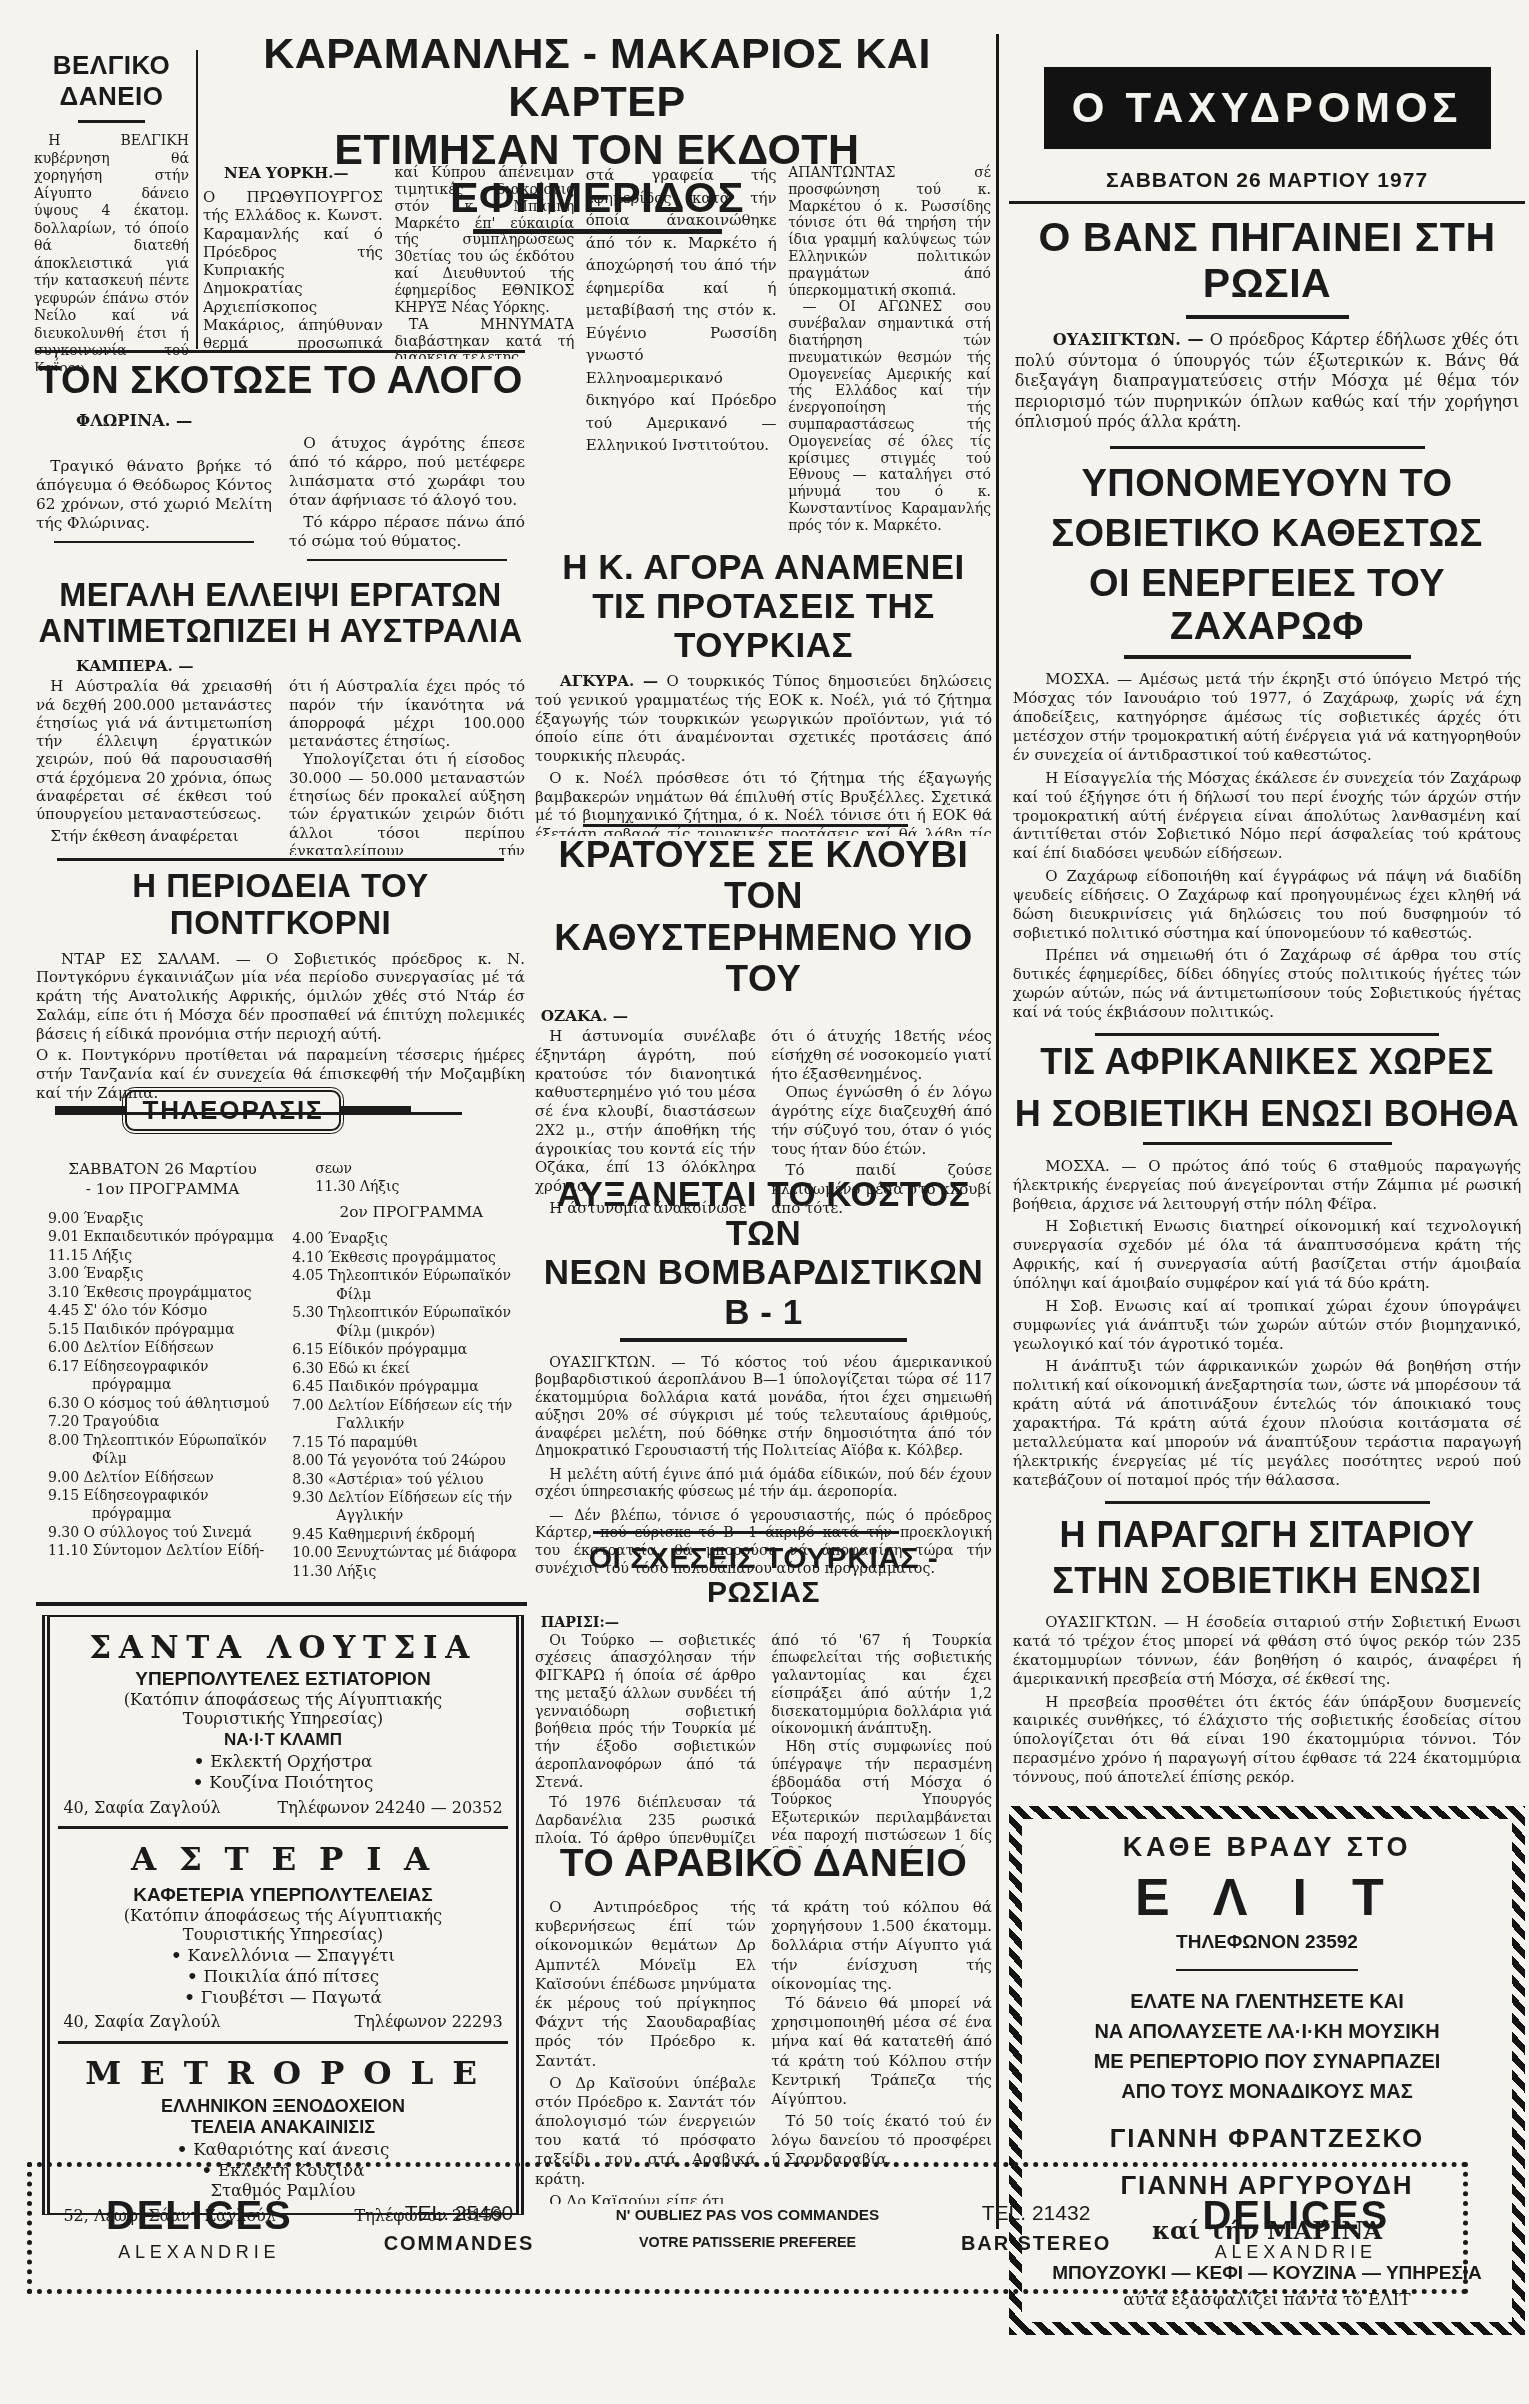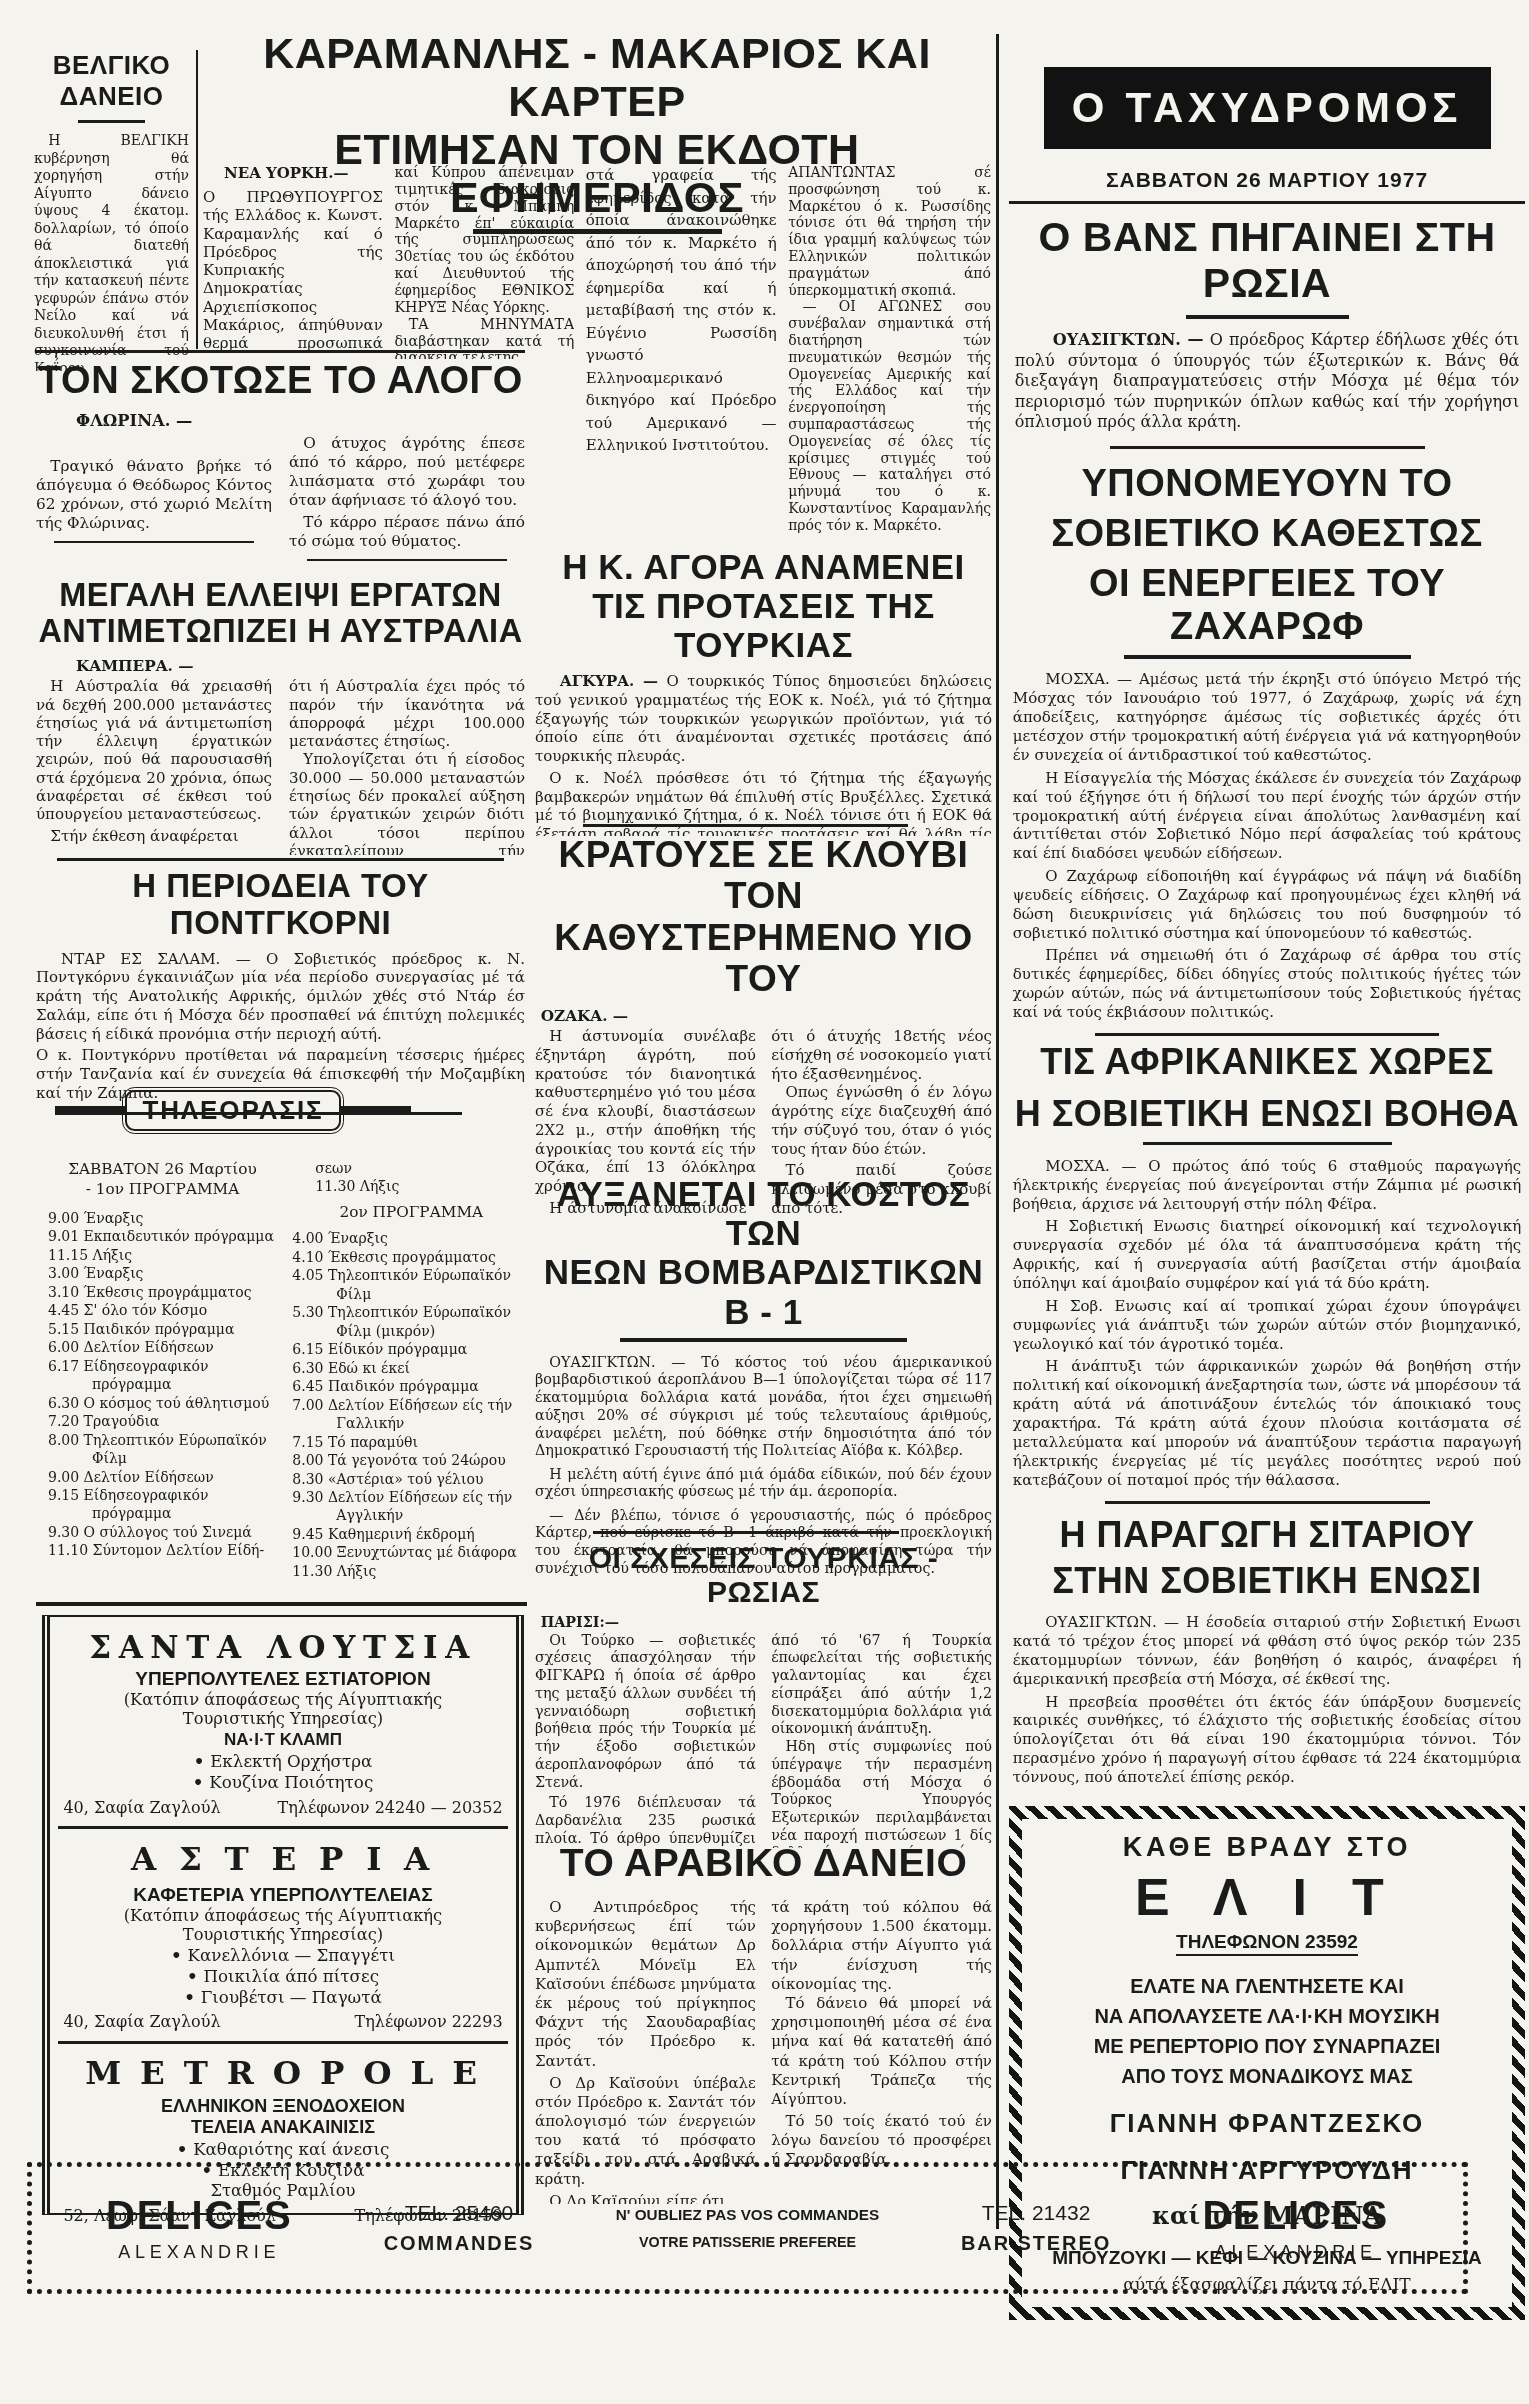--- a/index.html
+++ b/index.html
@@ -355,21 +355,21 @@
       <div class="just" style="margin-top:11.5px;font-size:15px;line-height:1.26;padding:0 3.8px;">
 
       <p class="p" style="text-indent:32.5px;margin-bottom:3.8px;">ΟΥΑΣΙΓΚΤΩΝ. — Η έσοδεία σιταριού στήν Σοβιετική Ενωσι κατά τό τρέχον έτος μπορεί νά φθάση στό ύψος ρεκόρ τών 235 έκατομμυρίων τόννων, έάν βοηθήση ό καιρός, άναφέρει ή άμερικανική πρεσβεία στή Μόσχα, σέ έκθεσί της.</p>
           <p class="p" style="text-indent:32.5px;margin-bottom:3.8px;">Η πρεσβεία προσθέτει ότι έκτός έάν ύπάρξουν δυσμενείς καιρικές συνθήκες, τό έλάχιστο τής σοβιετικής έσοδείας σίτου ύπολογίζεται ότι θά είναι 190 έκατομμύρια τόννοι. Τόν περασμένο χρόνο ή παραγωγή σίτου έφθασε τά 224 έκατομμύρια τόννους, πού άποτελεί έπίσης ρεκόρ.</p>
         </div>
     </div>
 
     <div class="elit-frame" style="margin-top:19px;">
       <div class="sans" style="font-weight:700;font-size:27px;letter-spacing:3.8px;">ΚΑΘΕ ΒΡΑΔΥ ΣΤΟ</div>
       <div class="sans" style="font-weight:700;font-size:52px;letter-spacing:15.3px;margin-top:3.8px;">Ε Λ Ι Τ</div>
-      <div class="sans" style="display:inline-block;font-weight:700;font-size:19px;border-bottom:2.9px solid #1b1b1b;padding-bottom:1px;margin-top:3.8px;">ΤΗΛΕΦΩΝΟΝ 23592</div>
+      <div class="sans" style="display:inline-block;font-weight:700;font-size:19px;border-bottom:2.9px solid #1b1b1b;padding-bottom:16px;margin-top:3.8px;">ΤΗΛΕΦΩΝΟΝ 23592</div>
       <div class="sans" style="font-weight:700;font-size:20px;line-height:1.5;margin-top:15.3px;">
 
       <div>ΕΛΑΤΕ ΝΑ ΓΛΕΝΤΗΣΕΤΕ ΚΑΙ</div>
           <div>ΝΑ ΑΠΟΛΑΥΣΕΤΕ ΛΑ·Ι·ΚΗ ΜΟΥΣΙΚΗ</div>
           <div>ΜΕ ΡΕΠΕΡΤΟΡΙΟ ΠΟΥ ΣΥΝΑΡΠΑΖΕΙ</div>
           <div>ΑΠΟ ΤΟΥΣ ΜΟΝΑΔΙΚΟΥΣ ΜΑΣ</div>
         </div>
       <div class="sans" style="font-weight:700;font-size:26px;letter-spacing:1.9px;margin-top:17px;">ΓΙΑΝΝΗ ΦΡΑΝΤΖΕΣΚΟ</div>
       <div class="sans" style="font-weight:700;font-size:26px;letter-spacing:1.9px;margin-top:15.3px;">ΓΙΑΝΝΗ ΑΡΓΥΡΟΥΔΗ</div>
       <div style="font-weight:700;font-size:24px;margin-top:15.3px;">καί τήν ΜΑΡΙΝΑ</div>

